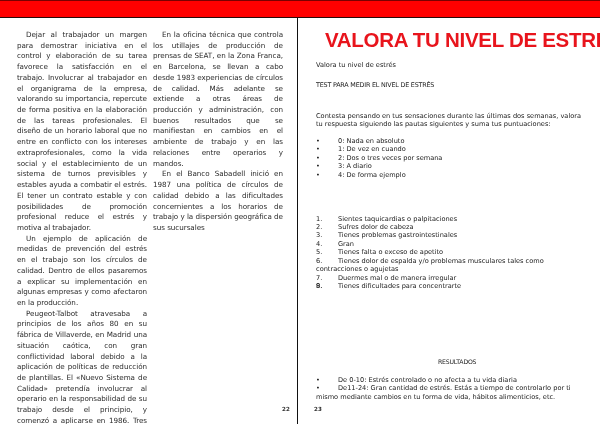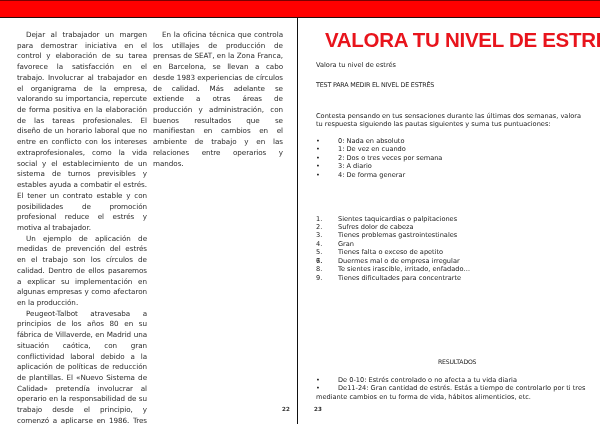--- a/index.html
+++ b/index.html
@@ -62,49 +62,50 @@
 <div class="divider"></div>
 
 <section class="left-page">
   <div class="col c1">
     <p>Dejar al trabajador un margen para demostrar iniciativa en el control y elaboración de su tarea favorece la satisfacción en el trabajo. Involucrar al trabajador en el organigrama de la empresa, valorando su importancia, repercute de forma positiva en la elaboración de las tareas profesionales. El diseño de un horario laboral que no entre en conflicto con los intereses extraprofesionales, como la vida social y el establecimiento de un sistema de turnos previsibles y estables ayuda a combatir el estrés. El tener un contrato estable y con posibilidades de promoción profesional reduce el estrés y motiva al trabajador.</p>
     <p>Un ejemplo de aplicación de medidas de prevención del estrés en el trabajo son los círculos de calidad. Dentro de ellos pasaremos a explicar su implementación en algunas empresas y como afectaron en la producción.</p>
     <p>Peugeot-Talbot atravesaba a principios de los años 80 en su fábrica de Villaverde, en Madrid una situación caótica, con gran conflictividad laboral debido a la aplicación de políticas de reducción de plantillas. El «Nuevo Sistema de Calidad» pretendía involucrar al operario en la responsabilidad de su trabajo desde el principio, y comenzó a aplicarse en 1986. Tres años después de su implementación paulatina en las cadenas de montaje, empieza a</p>
   </div>
   <div class="col c2">
     <p>En la oficina técnica que controla los utillajes de producción de prensas de SEAT, en la Zona Franca, en Barcelona, se llevan a cabo desde 1983 experiencias de círculos de calidad. Más adelante se extiende a otras áreas de producción y administración, con buenos resultados que se manifiestan en cambios en el ambiente de trabajo y en las relaciones entre operarios y mandos.</p>
+    <p>En el Banco Sabadell inició en 1987 una política de círculos de calidad debido a las dificultades concernientes a los horarios de trabajo y la dispersión geográfica de sus sucursales</p>
   </div>
   <div class="page-num left">22</div>
 </section>
 
 <section class="right-page">
   <h1 class="rp-title">VALORA TU NIVEL DE ESTRÉS</h1>
   <div class="rp-text rp-sub">Valora tu nivel de estrés</div>
   <div class="rp-text rp-test">TEST PARA MEDIR EL NIVEL DE ESTRÉS</div>
   <div class="rp-text rp-intro">Contesta pensando en tus sensaciones durante las últimas dos semanas, valora tu respuesta siguiendo las pautas siguientes y suma tus puntuaciones:</div>
 
   <ul class="rp-text rp-list rp-scale">
     <li><span class="bullet">•</span><span>0: Nada en absoluto</span></li>
     <li><span class="bullet">•</span><span>1: De vez en cuando</span></li>
     <li><span class="bullet">•</span><span>2: Dos o tres veces por semana</span></li>
     <li><span class="bullet">•</span><span>3: A diario</span></li>
-    <li><span class="bullet">•</span><span>4: De forma generar</span></li>
+    <li><span class="bullet">•</span><span>4: De forma ejemplo</span></li>
   </ul>
 
   <ol class="rp-text rp-list rp-questions">
     <li><span class="num">1.</span><span>Sientes taquicardias o palpitaciones</span></li>
     <li><span class="num">2.</span><span>Sufres dolor de cabeza</span></li>
     <li><span class="num">3.</span><span>Tienes problemas gastrointestinales</span></li>
     <li><span class="num">4.</span><span>Gran</span></li>
     <li><span class="num">5.</span><span>Tienes falta o exceso de apetito</span></li>
-    <li class="wrap"><span class="num" style="text-indent:0">6.</span></li>
-    <li><span class="num">7.</span><span>Duermes mal o de empresa irregular</span></li>
-    <li><span class="num">8.</span><span>Te sientes irascible, irritado, enfadado…</span></li>
+    <li class="wrap"><span class="num" style="text-indent:0">6.</span><span>Tienes dolor de espalda y/o problemas musculares tales como contracciones o agujetas</span></li>
+    <li><span class="num">7.</span><span>Duermes mal o de manera irregular</span></li>
+    <li><span class="num">8.</span></li>
     <li><span class="num">9.</span><span>Tienes dificultades para concentrarte</span></li>
   </ol>
 
   <div class="rp-text rp-results-title">RESULTADOS</div>
   <ul class="rp-text rp-list rp-results">
     <li><span class="bullet">•</span><span>De 0-10: Estrés controlado o no afecta a tu vida diaria</span></li>
-    <li class="wrap"><span class="bullet" style="text-indent:0">•</span><span>De11-24: Gran cantidad de estrés. Estás a tiempo de controlarlo por ti tres mediante cambios en tu forma de vida, hábitos alimenticios, etc.</span></li>
+    <li class="wrap"><span class="bullet" style="text-indent:0">•</span><span>De11-24: Gran cantidad de estrés. Estás a tiempo de controlarlo por ti mismo mediante cambios en tu forma de vida, hábitos alimenticios, etc.</span></li>
   </ul>
 </section>
 <div class="page-num right">23</div>
 
 </body></html>

